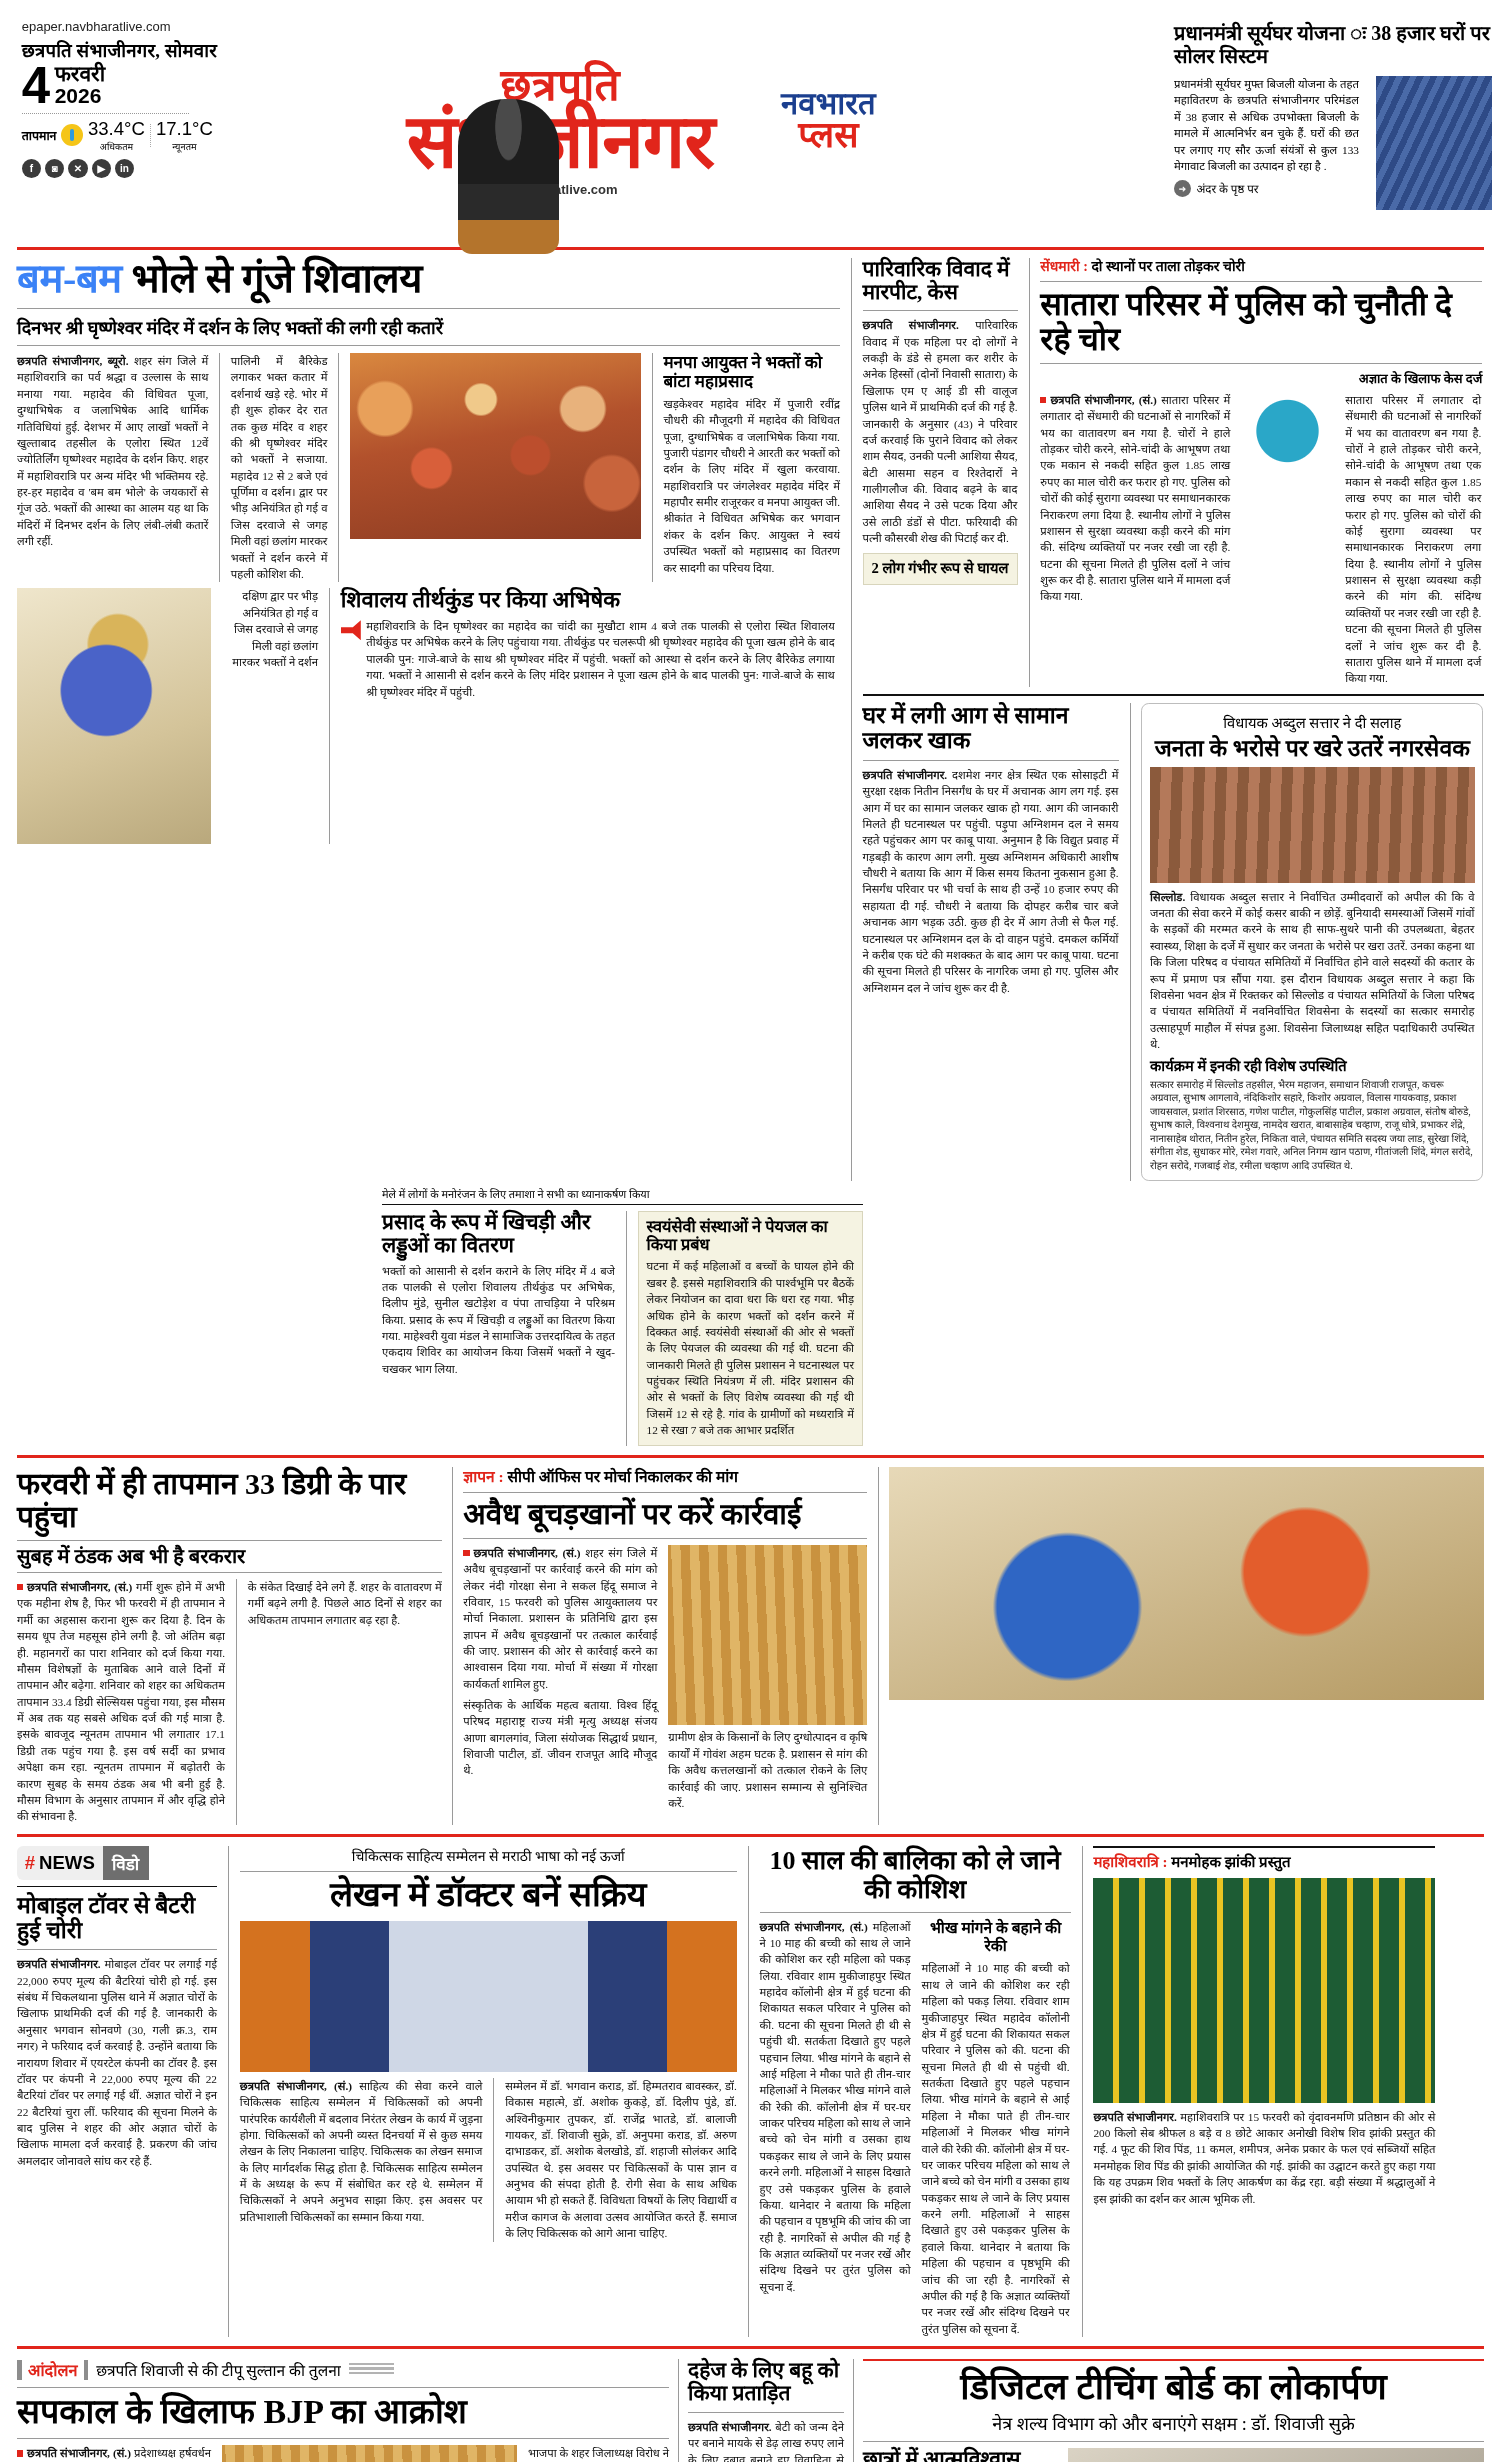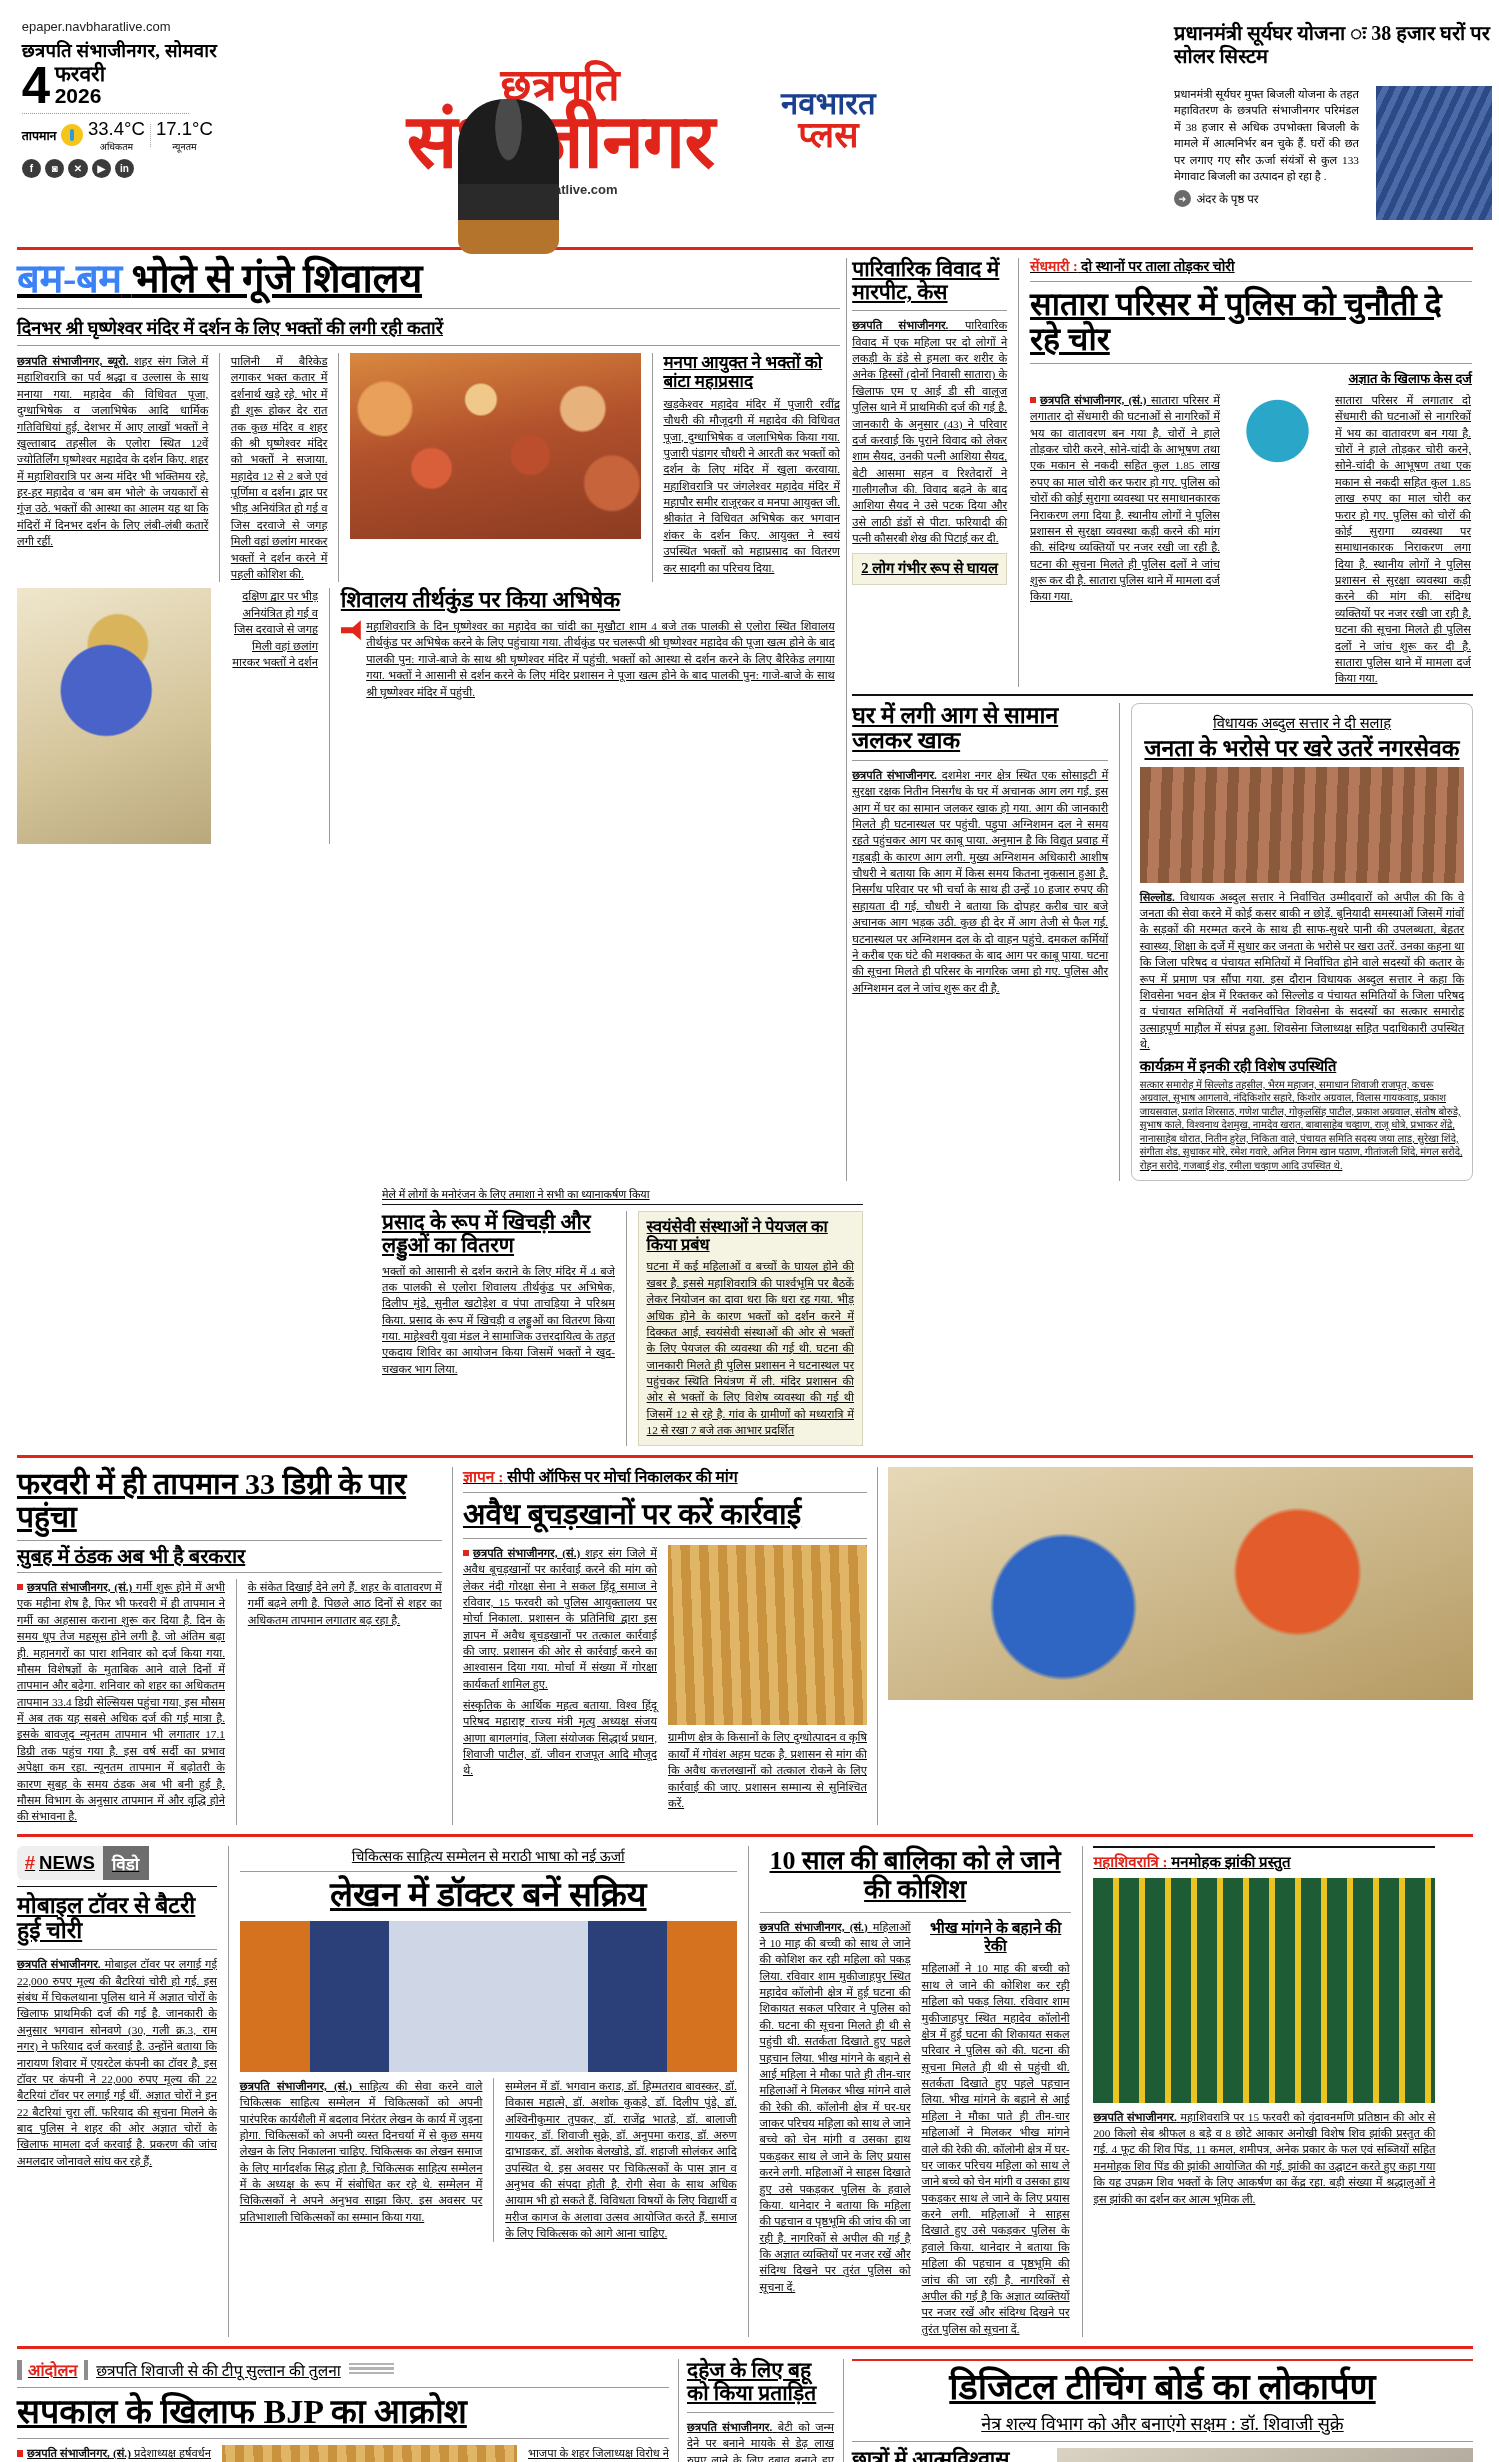--- a/index.html
+++ b/index.html
@@ -2,21 +2,21 @@
 <html style="font-size:12.4px"><head>
 <meta charset="utf-8">
 <style>
   * { box-sizing: border-box; margin:0; padding:0; }
   html,body { background:#fff; }
   body {
     width:1500px; height:2462px;
     font-family:"Liberation Serif", "DejaVu Serif", serif;
     color:#000; position:relative; overflow:hidden;
   }
-  .page { width:1500px; height:2462px; padding:14px 27px 0 17px; position:relative;text-decoration:underline; }
+  .page { width:1500px; height:2462px; padding:14px 16px 0 17px; position:relative; }
 
   
   .hl { font-weight:bold; line-height:1.04; }
   .body-txt { font-size:12px; line-height:1.5; text-align:justify; color:#111; }
   .body-txt.sm { font-size:11.3px; line-height:1.45; }
   .red { color:#3b82f6; }
   .vline { width:0.8px; background:#9a9a9a; }
   .hline { height:0.8px; background:#9a9a9a; width:100%; }
   .hline-dark { height:1.6px; background:#111; width:100%; }
   .hline-red { height:3.1px; background:#e1251b; width:100%; }
@@ -96,21 +96,21 @@
   .nav-blue{font-size:31px;font-weight:bold;color:#1b3f8f;line-height:.95;}
   .nav-red{font-size:36px;font-weight:bold;color:#e1251b;line-height:.95;}
   .shivling{position:absolute;left:208px;top:71px;width:101px;height:155px;
      background:
        radial-gradient(ellipse at 50% 18%, #4a4a4a 0 18%, transparent 19%),
        linear-gradient(180deg,#1d1d1d 0 55%, #2a2a2a 55% 78%, #b4742c 78% 100%);
      border-radius:47px 47px 14px 14px;}
 
   .mh-right{position:absolute;left:1157px;top:7.8px;width:318px;}
   .mh-right h2{font-size:20px;font-weight:bold;line-height:1.18;}
-  .mh-right .two{display:flex;gap:17px;margin-top:17px;}
+  .mh-right .two{display:flex;gap:17px;margin-top:7px;}
   .mh-right p{font-size:11.3px;line-height:1.46;text-align:justify;}
   .inside-link{display:flex;align-items:center;gap:5.4px;margin-top:5.4px;font-size:11.6px;}
   .arrow-ic{width:17px;height:17px;border-radius:50%;background:#6a6a6a;color:#fff;
             font-size:9.3px;display:flex;align-items:center;justify-content:center;}
 
   
   .col-gap{width:11px;}
   .sec{display:flex;}
   .lead-hl{font-size:40px;font-weight:bold;line-height:1.06;letter-spacing:-0.4px;}
   .sub-hl{font-size:18px;font-weight:bold;margin-top:6.2px;}

